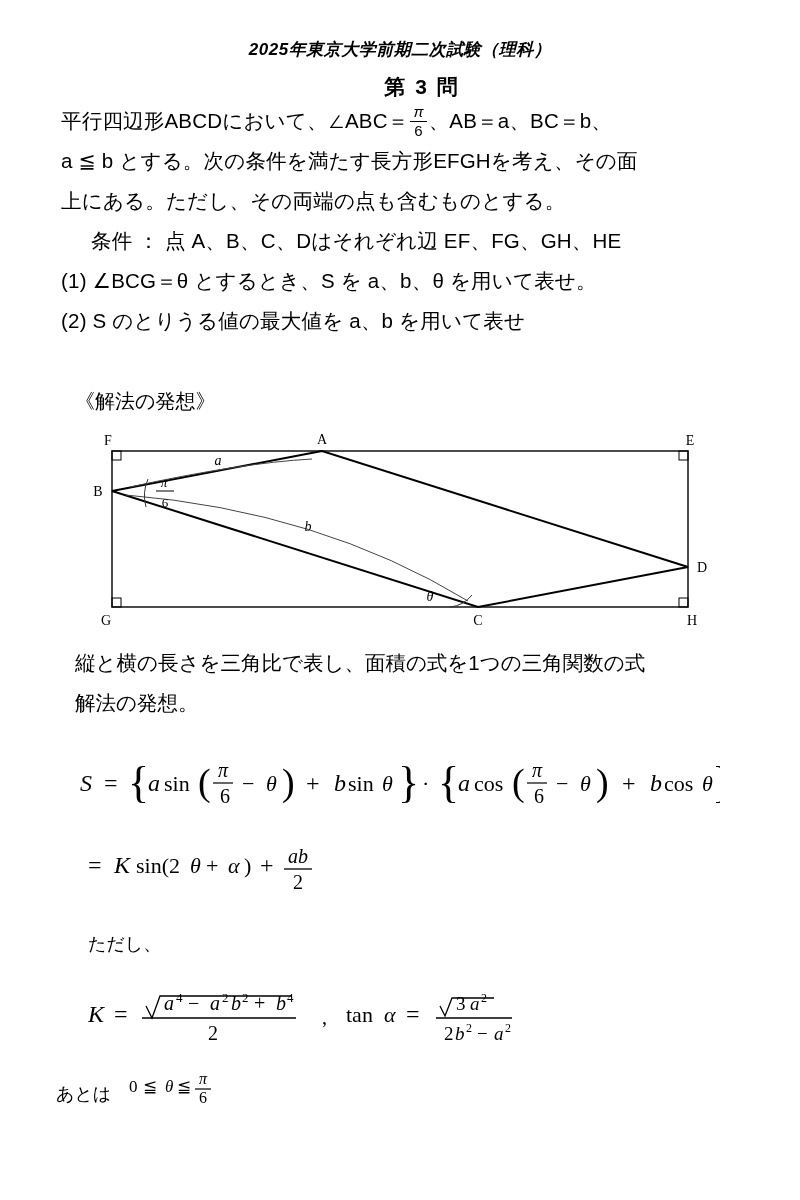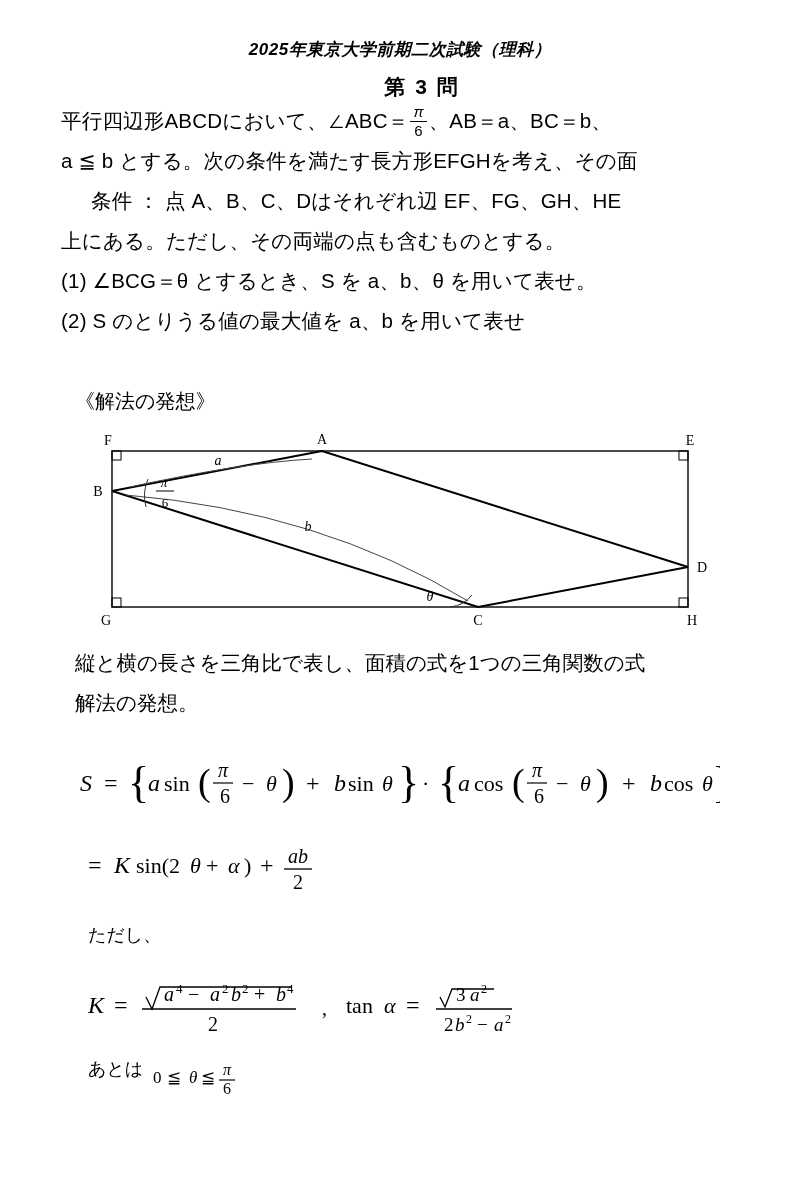--- a/index.html
+++ b/index.html
@@ -85,49 +85,49 @@
   .math-block {
     margin: 28px 0 0 0;
     display: flex;
     justify-content: center;
   }
   .math-block.left {
     justify-content: flex-start;
     padding-left: 88px;
   }
   .note {
-    margin: 28px 0 0 88px;
+    margin: 37px 0 0 88px;
     font-size: 18px;
   }
   .note-last {
-    margin: 20px 0 0 88px;
+    margin: 20px 0 0 56px;
     font-size: 18px;
     display: flex;
-    align-items: flex-start;
-    gap: 6px;
+    align-items: flex-end;
+    gap: 14px;
   }
   svg text { font-family: "Liberation Serif", serif; }
   .mi { font-family: "Liberation Serif", serif; font-style: italic; }
   .mn { font-family: "Liberation Serif", serif; font-style: normal; }
 </style>
 </head>
 <body>
 
 <div class="page">
 
   <div class="title">2025年東京大学前期二次試験（理科）</div>
   <div class="subtitle">第  3  問</div>
 
   <div class="body-text">
     <div class="line">
       <span>平行四辺形ABCDにおいて、∠ABC＝</span><span class="frac"><span class="num">π</span><span class="den">6</span></span><span>、AB＝a、BC＝b、</span>
     </div>
     <div class="line">a ≦ b とする。次の条件を満たす長方形EFGHを考え、その面</div>
+    <div class="line">上にある。ただし、その両端の点も含むものとする。</div>
     <div class="line indent1">条件 ： 点 A、B、C、Dはそれぞれ辺 EF、FG、GH、HE</div>
-    <div class="line">上にある。ただし、その両端の点も含むものとする。</div>
     <div class="line">(1) ∠BCG＝θ とするとき、S を a、b、θ を用いて表せ。</div>
     <div class="line">(2) S のとりうる値の最大値を a、b を用いて表せ</div>
   </div>
 
   <div class="section-head">《解法の発想》</div>
 
   <div class="figure-wrap">
     <svg width="620" height="200" viewBox="0 0 620 200">
 
       <rect x="22" y="22" width="576" height="156" fill="none" stroke="#000" stroke-width="1.4"></rect>

